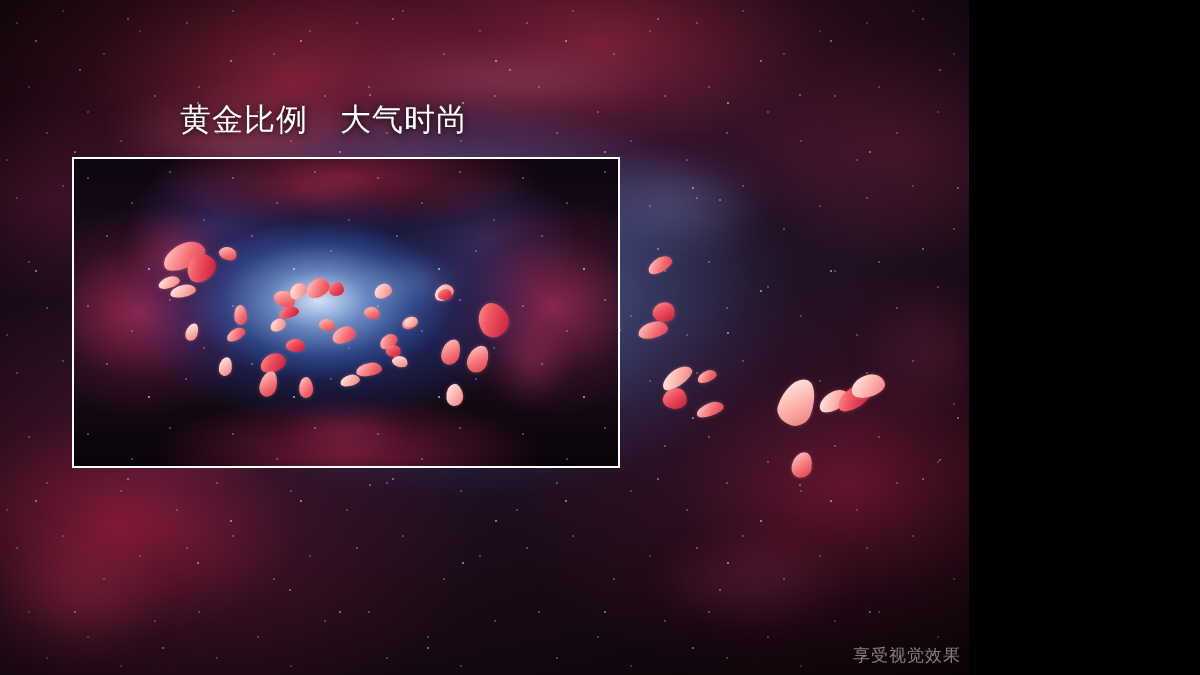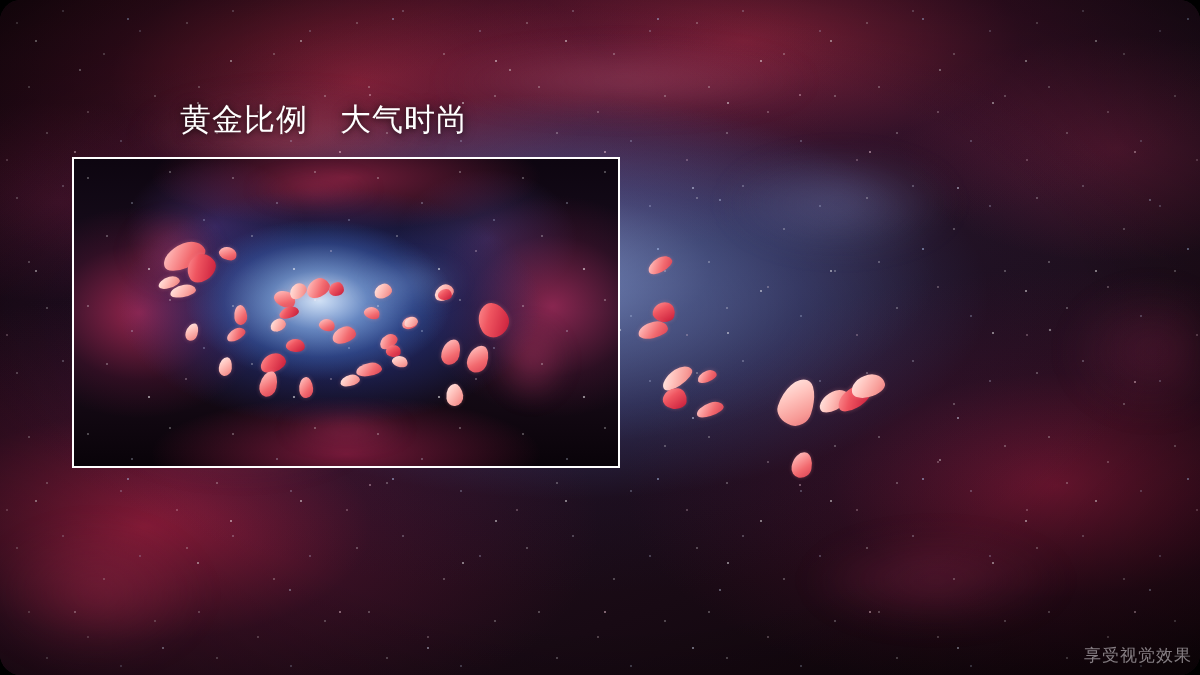--- a/index.html
+++ b/index.html
@@ -2,26 +2,25 @@
 <html><head>
 <meta charset="utf-8">
 <style>
   html, body {
     margin: 0;
     padding: 0;
     background: #000;
   }
   #slide {
     position: relative;
-    width: 1200px;
+    width: 969px;
     height: 675px;
     overflow: hidden;
     font-family: "Liberation Sans", "DejaVu Sans", sans-serif;
     background: #120810;
-    border-radius: 21px;
   }
 
   
   .bg-layer { position: absolute; inset: 0; }
 
   #bg-base {
     background:
       radial-gradient(ellipse 52% 44% at 47% 44%, rgba(120,150,220,0.55) 0%, rgba(70,95,175,0.35) 38%, rgba(30,35,90,0.10) 68%, rgba(0,0,0,0) 100%),
       radial-gradient(ellipse 34% 26% at 44% 40%, rgba(190,215,255,0.50) 0%, rgba(120,165,230,0.22) 45%, rgba(0,0,0,0) 100%),
       radial-gradient(ellipse 40% 34% at 30% 12%, rgba(190,45,70,0.62) 0%, rgba(120,25,55,0.30) 52%, rgba(0,0,0,0) 100%),

